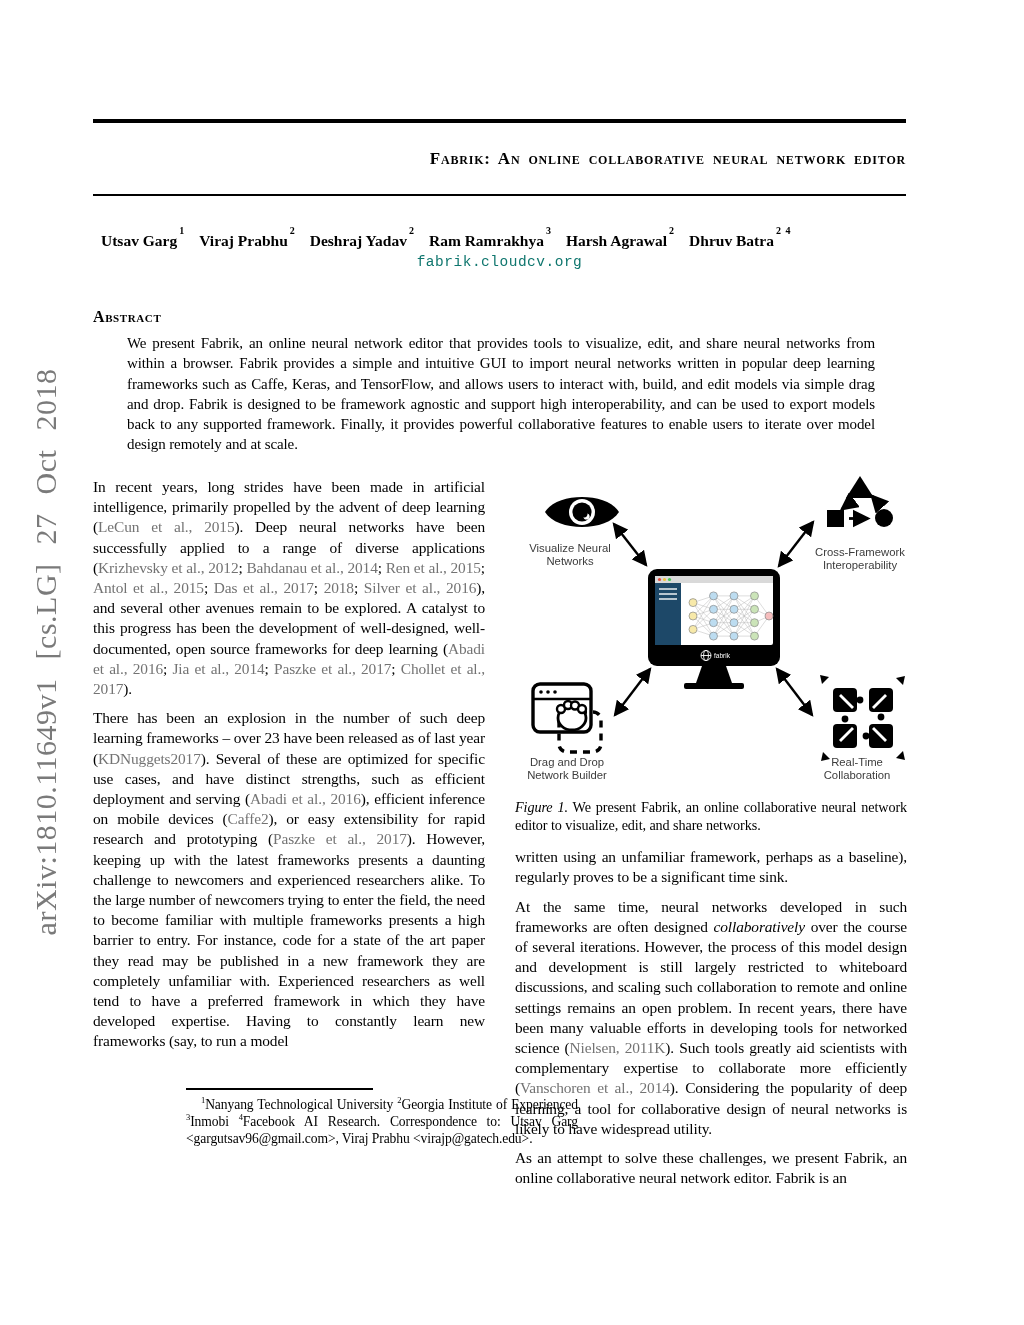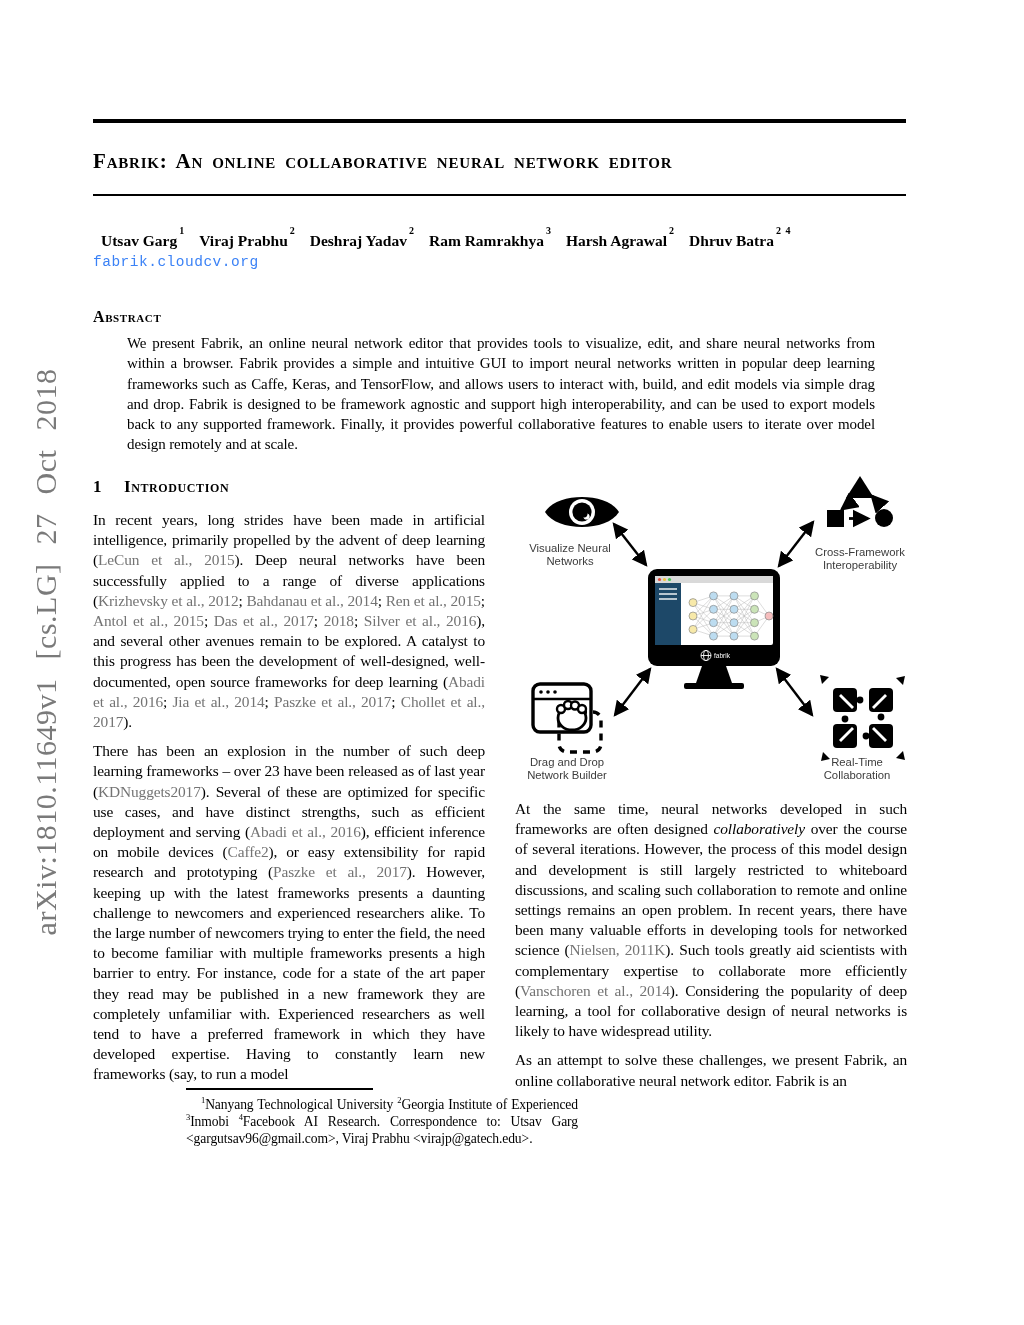--- a/index.html
+++ b/index.html
@@ -12,31 +12,31 @@
   .watermark {
     position:absolute; top:652px; left:46px;
     transform:translate(-50%,-50%) rotate(-90deg);
     white-space:nowrap; font-size:30px; color:#7a7a7a;
     word-spacing:11px; letter-spacing:0.5px;
   }
   .content { position:absolute; left:93px; top:0; width:813px; }
   .rule-thick { position:absolute; left:0; top:119px; width:813px; height:4px; background:#000; }
   .rule-thin  { position:absolute; left:0; top:194px; width:813px; height:2.4px; background:#000; }
   .title {
-    position:absolute; left:0; top:149px; width:813px; text-align:left;
-    font-size:21px; font-weight:bold; font-variant:small-caps;
+    position:absolute; left:0; top:149px; width:813px; text-align:right;
+    font-size:17px; font-weight:bold; font-variant:small-caps;
     letter-spacing:0.8px; word-spacing:3px;
   }
   .authors { position:absolute; left:0; top:231px; width:813px; font-size:15.5px; font-weight:bold; }
   .author { display:inline-block; margin:0 8px; white-space:nowrap; }
   .author sup { font-size:10px; position:relative; top:-6px; left:2px; font-weight:bold; letter-spacing:1px; }
   .website {
-    position:absolute; left:0; top:254px; width:813px; 
+    position:absolute; left:0; top:254px; width:813px; text-align:center;
     font-family:"Liberation Mono", "DejaVu Sans Mono", monospace;
-    font-size:14.5px; color:#3b82f6; letter-spacing:0.5px;
+    font-size:14.5px; color:#0f766e; letter-spacing:0.5px;
   }
   .abstract-head {
     position:absolute; left:0; top:308px; width:813px; 
     font-size:16px; font-weight:bold; font-variant:small-caps; letter-spacing:0.6px;
   }
   .abstract-body {
     position:absolute; left:34px; top:333px; width:748px;
     font-size:15px; line-height:20.3px; text-align:justify; letter-spacing:-0.1px;
   }
   .col { position:absolute; width:392px; }
@@ -76,21 +76,20 @@
     <h1 class="title">Fabrik: An online collaborative neural network editor</h1>
     <div class="rule-thin"></div>
 
     <div class="authors"><span class="author"><span>Utsav Garg</span><sup>1</sup></span><span class="author"><span>Viraj Prabhu</span><sup>2</sup></span><span class="author"><span>Deshraj Yadav</span><sup>2</sup></span><span class="author"><span>Ram Ramrakhya</span><sup>3</sup></span><span class="author"><span>Harsh Agrawal</span><sup>2</sup></span><span class="author"><span>Dhruv Batra</span><sup>2 4</sup></span></div>
     <div class="website">fabrik.cloudcv.org</div>
 
     <h2 class="abstract-head">Abstract</h2>
     <p class="abstract-body">We present Fabrik, an online neural network editor that provides tools to visualize, edit, and share neural networks from within a browser. Fabrik provides a simple and intuitive GUI to import neural networks written in popular deep learning frameworks such as Caffe, Keras, and TensorFlow, and allows users to interact with, build, and edit models via simple drag and drop. Fabrik is designed to be framework agnostic and support high interoperability, and can be used to export models back to any supported framework. Finally, it provides powerful collaborative features to enable users to iterate over model design remotely and at scale.</p>
 
     <div class="col col-left">
-      <h3 class="sec-head"><span class="sec-num">1</span><span class="sec-word">Introduction</span></h3>
       <p class="body-par"><span>In recent years, long strides have been made in artificial intelligence, primarily propelled by the advent of deep learning (</span><span class="cite">LeCun et al., 2015</span><span>). Deep neural networks have been successfully applied to a range of diverse applications (</span><span class="cite">Krizhevsky et al., 2012</span><span>; </span><span class="cite">Bahdanau et al., 2014</span><span>; </span><span class="cite">Ren et al., 2015</span><span>; </span><span class="cite">Antol et al., 2015</span><span>; </span><span class="cite">Das et al., 2017</span><span>; </span><span class="cite">2018</span><span>; </span><span class="cite">Silver et al., 2016</span><span>), and several other avenues remain to be explored. A catalyst to this progress has been the development of well-designed, well-documented, open source frameworks for deep learning (</span><span class="cite">Abadi et al., 2016</span><span>; </span><span class="cite">Jia et al., 2014</span><span>; </span><span class="cite">Paszke et al., 2017</span><span>; </span><span class="cite">Chollet et al., 2017</span><span>).</span></p>
       <p class="body-par"><span>There has been an explosion in the number of such deep learning frameworks – over 23 have been released as of last year (</span><span class="cite">KDNuggets2017</span><span>). Several of these are optimized for specific use cases, and have distinct strengths, such as efficient deployment and serving (</span><span class="cite">Abadi et al., 2016</span><span>), efficient inference on mobile devices (</span><span class="cite">Caffe2</span><span>), or easy extensibility for rapid research and prototyping (</span><span class="cite">Paszke et al., 2017</span><span>). However, keeping up with the latest frameworks presents a daunting challenge to newcomers and experienced researchers alike. To the large number of newcomers trying to enter the field, the need to become familiar with multiple frameworks presents a high barrier to entry. For instance, code for a state of the art paper they read may be published in a new framework they are completely unfamiliar with. Experienced researchers as well tend to have a preferred framework in which they have developed expertise. Having to constantly learn new frameworks (say, to run a model</span></p>
     </div>
 
     <div class="col col-right">
       <div class="figure-box">
         <svg width="392" height="322" viewBox="0 0 392 322">
           <defs>
             <marker id="ah" viewBox="0 0 10 10" refX="8.5" refY="5" markerWidth="6.5" markerHeight="6.5" orient="auto-start-reverse">
               <path d="M0,0 L10,5 L0,10 z" fill="#000"></path>
@@ -252,20 +251,22 @@
             <polygon points="305,203 314,205 307,212" fill="#000"></polygon>
             <polygon points="390,204 388,213 381,206" fill="#000"></polygon>
             <polygon points="306,289 315,287 308,280" fill="#000"></polygon>
             <polygon points="390,288 388,279 381,286" fill="#000"></polygon>
           </g>
           <text class="fig-label" x="342" y="294">Real-Time</text>
           <text class="fig-label" x="342" y="307">Collaboration</text>
         </svg>
       </div>
 
+      <p class="caption"><span class="it">Figure 1.</span><span> We present Fabrik, an online collaborative neural network editor to visualize, edit, and share networks.</span></p>
+      <p class="body-par"><span>written using an unfamiliar framework, perhaps as a baseline), regularly proves to be a significant time sink.</span></p>
       <p class="body-par"><span>At the same time, neural networks developed in such frameworks are often designed </span><span class="it">collaboratively</span><span> over the course of several iterations. However, the process of this model design and development is still largely restricted to whiteboard discussions, and scaling such collaboration to remote and online settings remains an open problem. In recent years, there have been many valuable efforts in developing tools for networked science (</span><span class="cite">Nielsen, 2011K</span><span>). Such tools greatly aid scientists with complementary expertise to collaborate more efficiently (</span><span class="cite">Vanschoren et al., 2014</span><span>). Considering the popularity of deep learning, a tool for collaborative design of neural networks is likely to have widespread utility.</span></p>
       <p class="body-par"><span>As an attempt to solve these challenges, we present Fabrik, an online collaborative neural network editor. Fabrik is an</span></p>
     </div>
 
     <div class="footnote-block">
       <div class="footnote-rule"></div>
       <p class="footnote"><sup>1</sup><span>Nanyang Technological University </span><sup>2</sup><span>Georgia Institute of Experienced </span><sup>3</sup><span>Inmobi </span><sup>4</sup><span>Facebook AI Research. Correspondence to: Utsav Garg &lt;gargutsav96@gmail.com&gt;, Viraj Prabhu &lt;virajp@gatech.edu&gt;.</span></p>
     </div>
   </div>
 </div>

